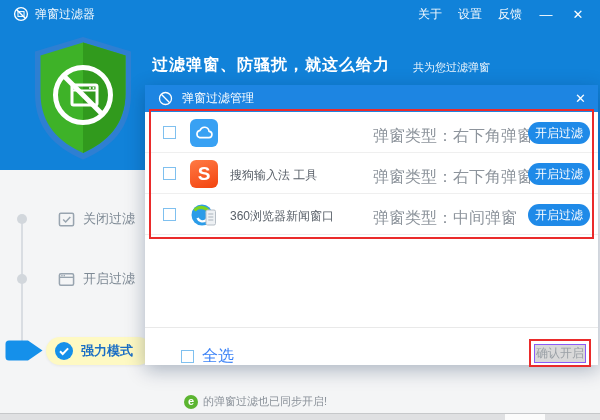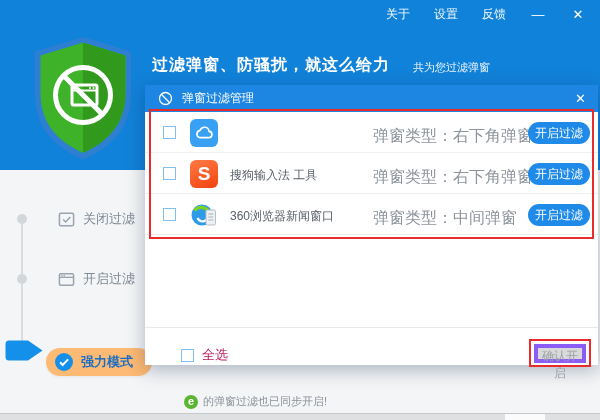--- a/index.html
+++ b/index.html
@@ -5,38 +5,38 @@
   * { margin:0; padding:0; box-sizing:border-box; }
   body { background:#888; font-family:"Liberation Sans","DejaVu Sans",sans-serif; }
   .window { position:relative; width:600px; height:420px; background:#f4f5f6; overflow:hidden;
             font-family:"Liberation Sans","DejaVu Sans",sans-serif; margin:0 auto; }
 
   
   .titlebar { position:absolute; top:0; left:0; right:0; height:28px; background:#1182d9; z-index:3; }
   .tb-left { position:absolute; left:13px; top:0; height:28px; display:flex; align-items:center; gap:6px; }
   .tb-logo { width:16px; height:16px; display:block; }
   .tb-title { color:rgba(255,255,255,.96); font-size:12px; }
-  .tb-right { position:absolute; right:14px; top:0; height:28px; display:flex; align-items:center; gap:24px; }
+  .tb-right { position:absolute; right:14px; top:0; height:28px; display:flex; align-items:center; gap:16px; }
   .tb-link { color:rgba(255,255,255,.95); font-size:12px; cursor:pointer; }
   .tb-win { color:#fff; font-size:13px; cursor:pointer; width:16px; text-align:center; }
 
   
   .hero { position:absolute; top:28px; left:0; right:0; height:142px; background:#1182d9; z-index:1; }
   .shield { position:absolute; left:33px; top:8px; width:100px; height:124px; }
   .headline { position:absolute; left:152px; top:27px; color:#fff; font-size:16px; font-weight:bold; letter-spacing:1px; }
   .hero-sub { position:absolute; left:413px; top:32px; color:rgba(255,255,255,.92); font-size:11px; }
 
   
   .side-line { position:absolute; left:21px; top:219px; width:2px; height:131px; background:#d9dde2; z-index:1; }
   .side-dot { position:absolute; width:10px; height:10px; border-radius:50%; background:#d2d7dc; left:17px; z-index:1; }
   .side-item { position:absolute; left:58px; display:flex; align-items:center; gap:8px; z-index:1; }
   .side-icon { width:17px; height:17px; display:block; }
   .side-label { font-size:13px; color:#7e8a95; cursor:pointer; }
-  .side-active-pill { position:absolute; left:46px; top:337px; width:106px; height:28px; background:#fdba74;
-                      border-radius:14px; z-index:2; box-shadow:0 1px 3px rgba(0,0,0,.06); display:flex; align-items:center; gap:8px; padding-left:9px;margin-top:11px; }
+  .side-active-pill { position:absolute; left:46px; top:337px; width:106px; height:28px; background:#fef9c3;
+                      border-radius:14px; z-index:2; box-shadow:0 1px 3px rgba(0,0,0,.06); display:flex; align-items:center; gap:8px; padding-left:9px; }
   .side-active-label { font-size:13px; color:#1a6ec5; font-weight:bold; cursor:pointer; }
   .side-arrow { position:absolute; left:5px; top:340px; width:38px; height:21px; z-index:2; }
   .check-circle { width:18px; height:18px; display:block; }
 
   
   .dialog { position:absolute; left:145px; top:85px; width:453px; height:280px; background:#fff; z-index:5;
             box-shadow:0 5px 18px rgba(0,30,70,.30); }
   .dlg-header { position:absolute; top:0; left:0; right:0; height:27px; background:#1d85e2; display:flex; align-items:center; }
   .dlg-icon { width:15px; height:15px; margin-left:13px; }
   .dlg-title { color:#fff; font-size:12px; margin-left:9px;text-align:right; }
@@ -54,22 +54,22 @@
   .row-btn { position:absolute; right:8px; top:10px; width:62px; height:22px; border-radius:11px; background:#1f8ae8; color:#fff;
              font-size:12px; text-align:center; line-height:22px; cursor:pointer; }
 
   .annot { position:absolute; border:2px solid #ea2b2b; z-index:9; pointer-events:none; }
   .annot-list { left:4px; top:24px; right:4px; height:130px; }
   .annot-btn { left:384px; top:254px; width:62px; height:28px; }
 
   .dlg-footer-line { position:absolute; left:0; right:0; top:242px; height:1px; background:#e9e9e9; }
   .dlg-select-all { position:absolute; left:36px; top:261px; display:flex; align-items:center; gap:8px; }
   .sa-check { width:13px; height:13px; border:1px solid #7fc0ef; background:#fff; cursor:pointer; }
-  .sa-label { font-size:13px; color:#be185d; }
-  .confirm-btn { position:absolute; left:389px; top:259px; width:52px; height:19px; background:#d9d9d9; border:4px solid #8b5cf6;
+  .sa-label { font-size:16px; color:#3b82f6; }
+  .confirm-btn { position:absolute; left:389px; top:259px; width:52px; height:19px; background:#d9d9d9; border:1px solid #8b5cf6;
                  color:#9aa0a6; font-size:12px; text-align:center; line-height:17px; cursor:pointer; }
 
   
   .status { position:absolute; left:184px; top:394px; display:flex; align-items:center; gap:5px; z-index:1; }
   .e-icon { width:14px; height:14px; border-radius:50%; background:#5cb531; color:#fff; font-size:11px; font-weight:bold;
             text-align:center; line-height:13px; }
   .st-browser { font-size:11px; color:#3f9be0; cursor:pointer; }
   .st-msg { font-size:11px; color:#8a9199; }
 
   .bottom-strip { position:absolute; left:0; right:0; top:413px; height:7px; background:#dfe0e2; border-top:1px solid #c6c8ca; z-index:1; }
@@ -95,20 +95,28 @@
       <line x1="39" y1="54.5" x2="64" y2="54.5" stroke="#fff" stroke-width="2"></line>
       <circle cx="60.5" cy="52" r="1" fill="#fff"></circle>
         <circle cx="57" cy="52" r="1" fill="#fff"></circle>
       <line x1="30.5" y1="39.5" x2="69.5" y2="78.5" stroke="#fff" stroke-width="5"></line>
     </svg>
     <div class="headline">过滤弹窗、防骚扰，就这么给力</div>
     <div class="hero-sub">共为您过滤弹窗</div>
   </div>
 
   <div class="titlebar">
+    <div class="tb-left">
+      <svg class="tb-logo" viewBox="0 0 20 20">
+        <circle cx="10" cy="10" r="8" stroke="#fff" stroke-width="1.7" fill="none"></circle>
+        <rect x="6.2" y="7" width="7.6" height="6" stroke="#fff" stroke-width="1.3" fill="none"></rect>
+        <line x1="4.4" y1="4.4" x2="15.6" y2="15.6" stroke="#fff" stroke-width="1.7"></line>
+      </svg>
+      <span class="tb-title">弹窗过滤器</span>
+    </div>
     <div class="tb-right">
       <span class="tb-link">关于</span>
       <span class="tb-link">设置</span>
       <span class="tb-link">反馈</span>
       <span class="tb-win">—</span>
       <span class="tb-win">✕</span>
     </div>
   </div>
 
   <div class="side-line"></div>

